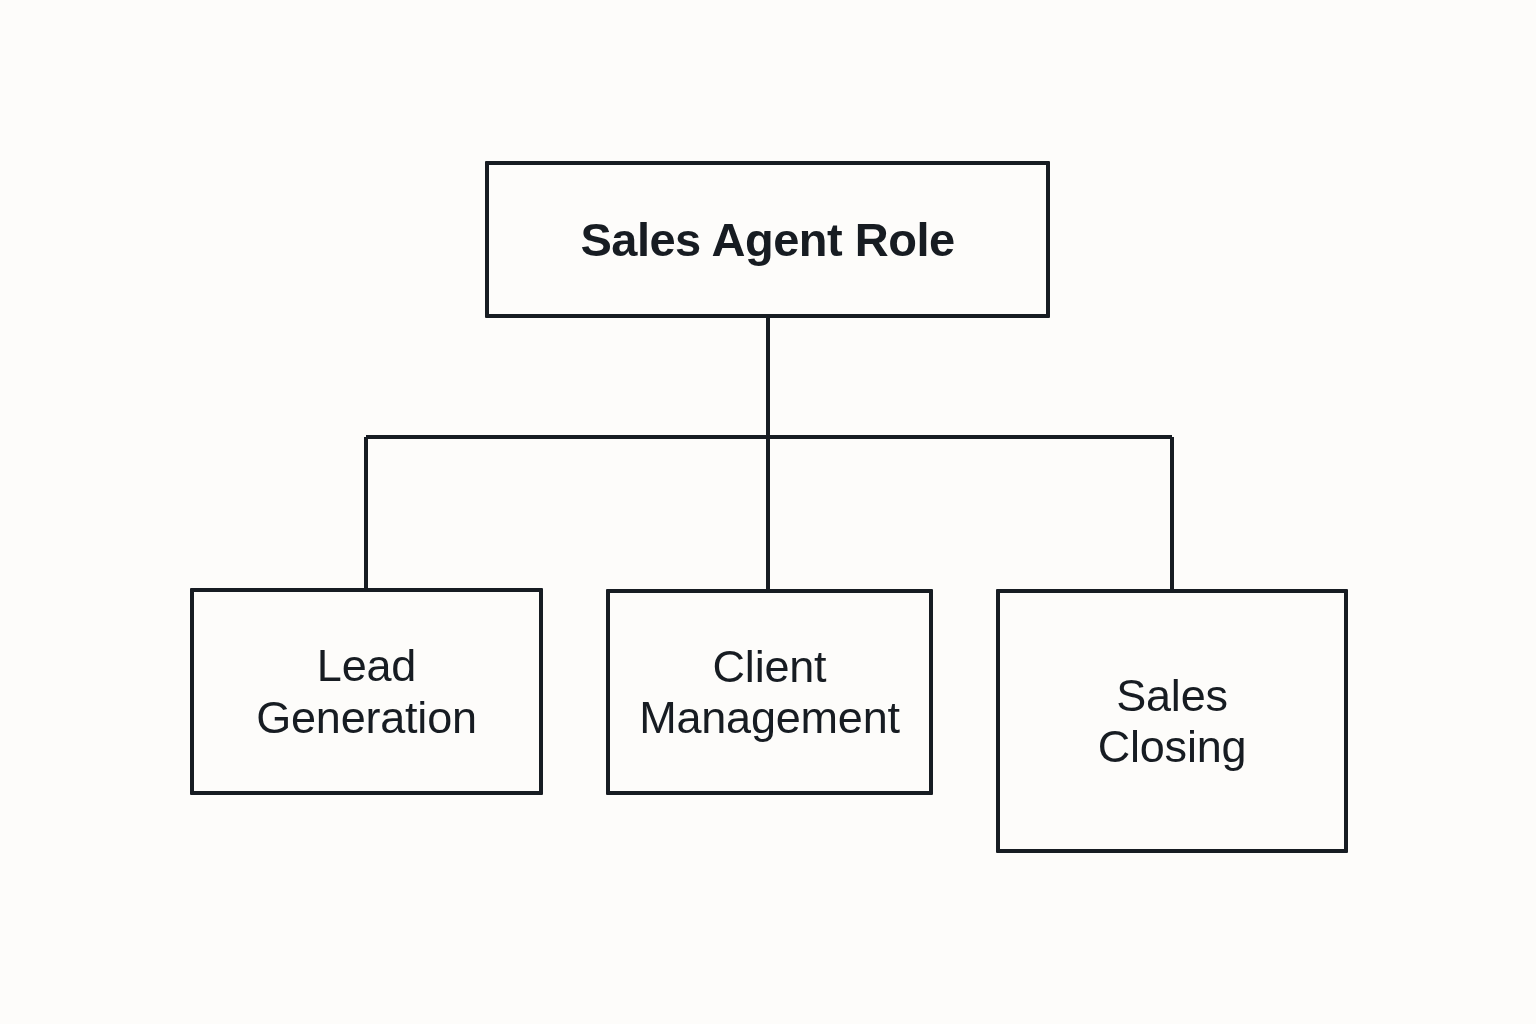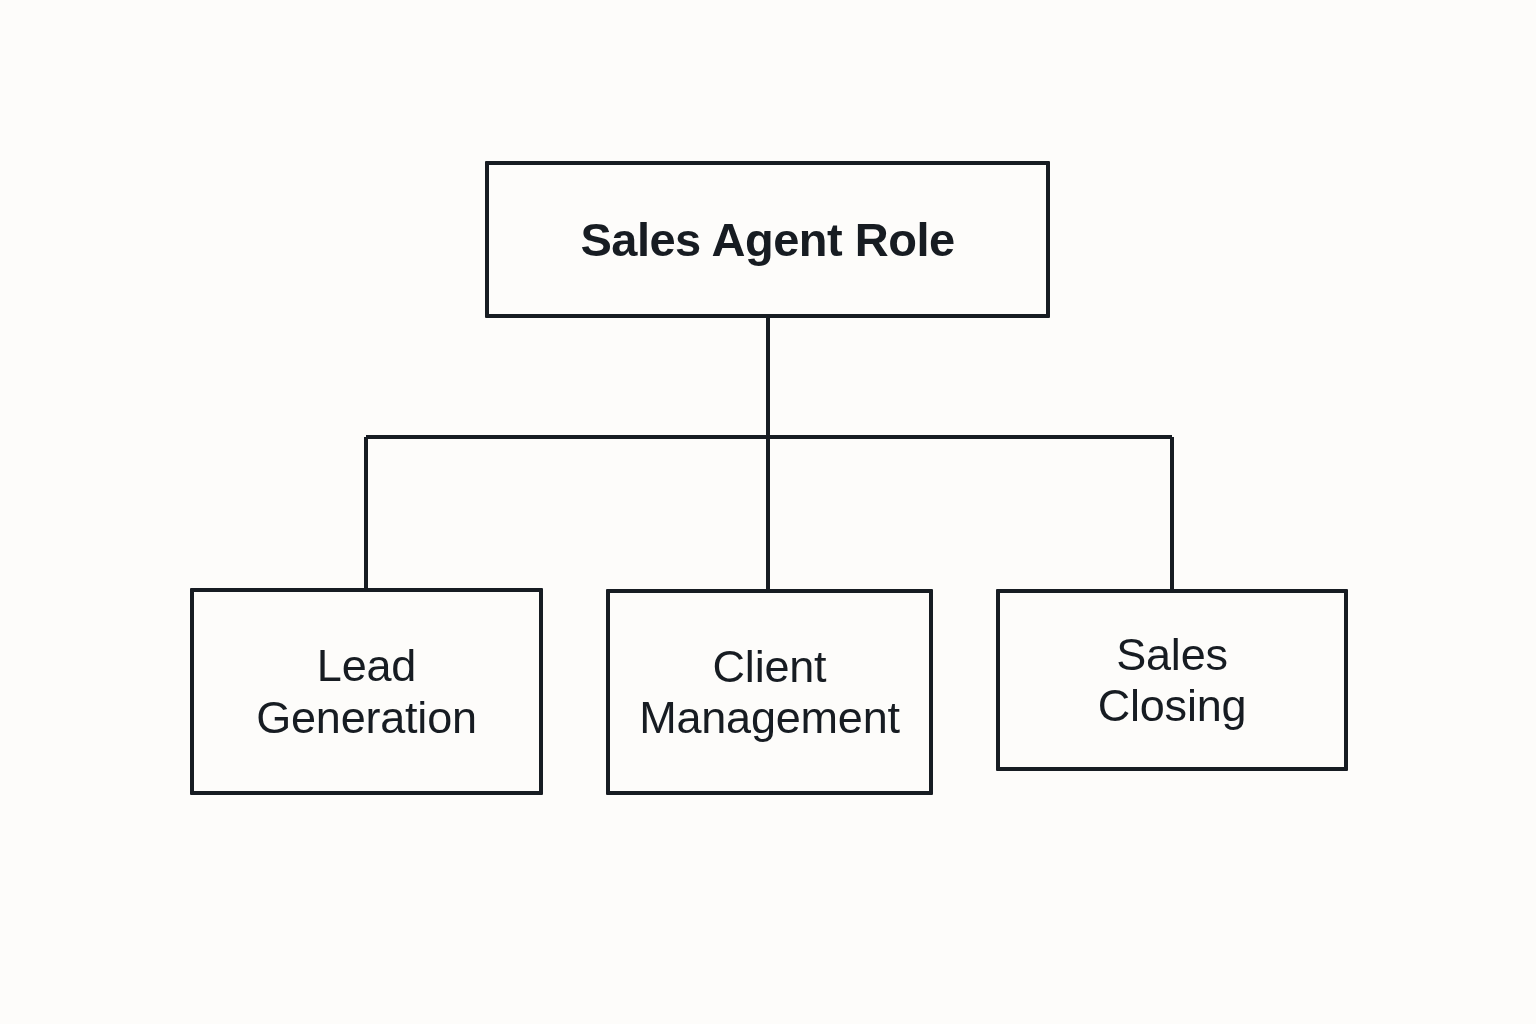--- a/index.html
+++ b/index.html
@@ -68,21 +68,21 @@
   #node-child-1 {
     left: 606px;
     top: 589px;
     width: 327px;
     height: 206px;
   }
   #node-child-2 {
     left: 996px;
     top: 589px;
     width: 352px;
-    height: 182px;
+    height: 264px;
   }
   .node-child .node-label {
     font-size: 45px;
     font-weight: 400;
     text-align: center;
   }
 </style>
 </head>
 <body>
 

